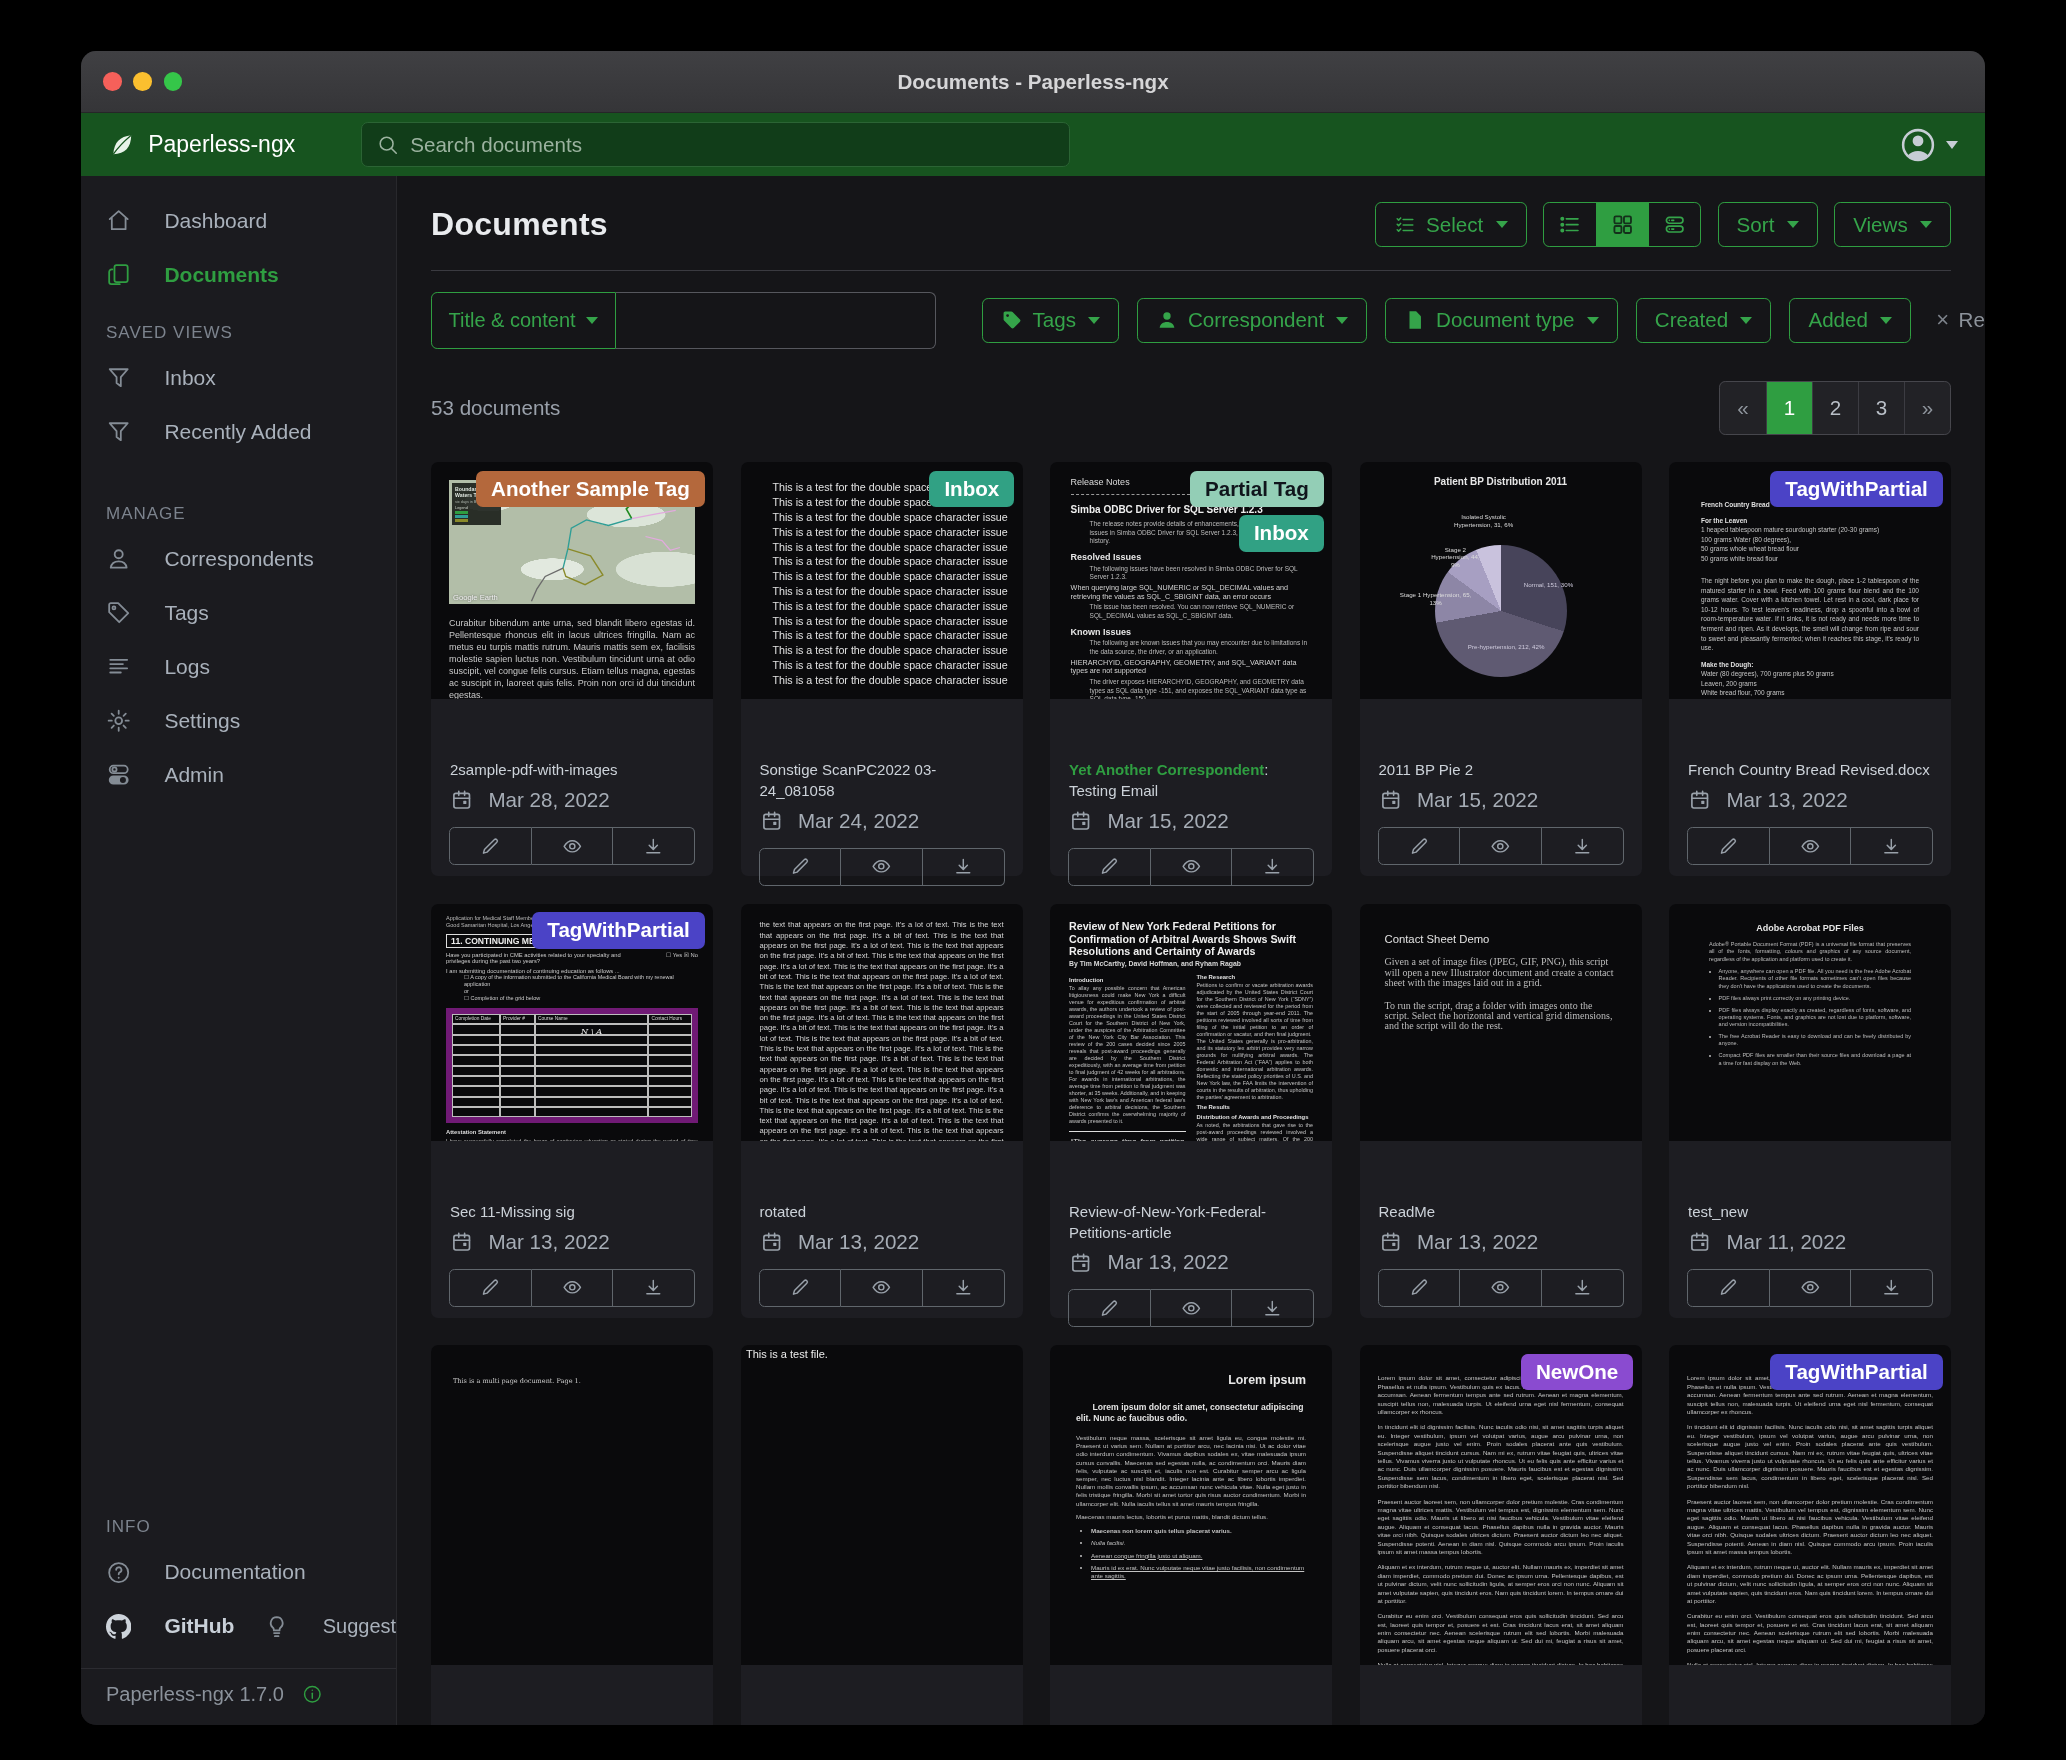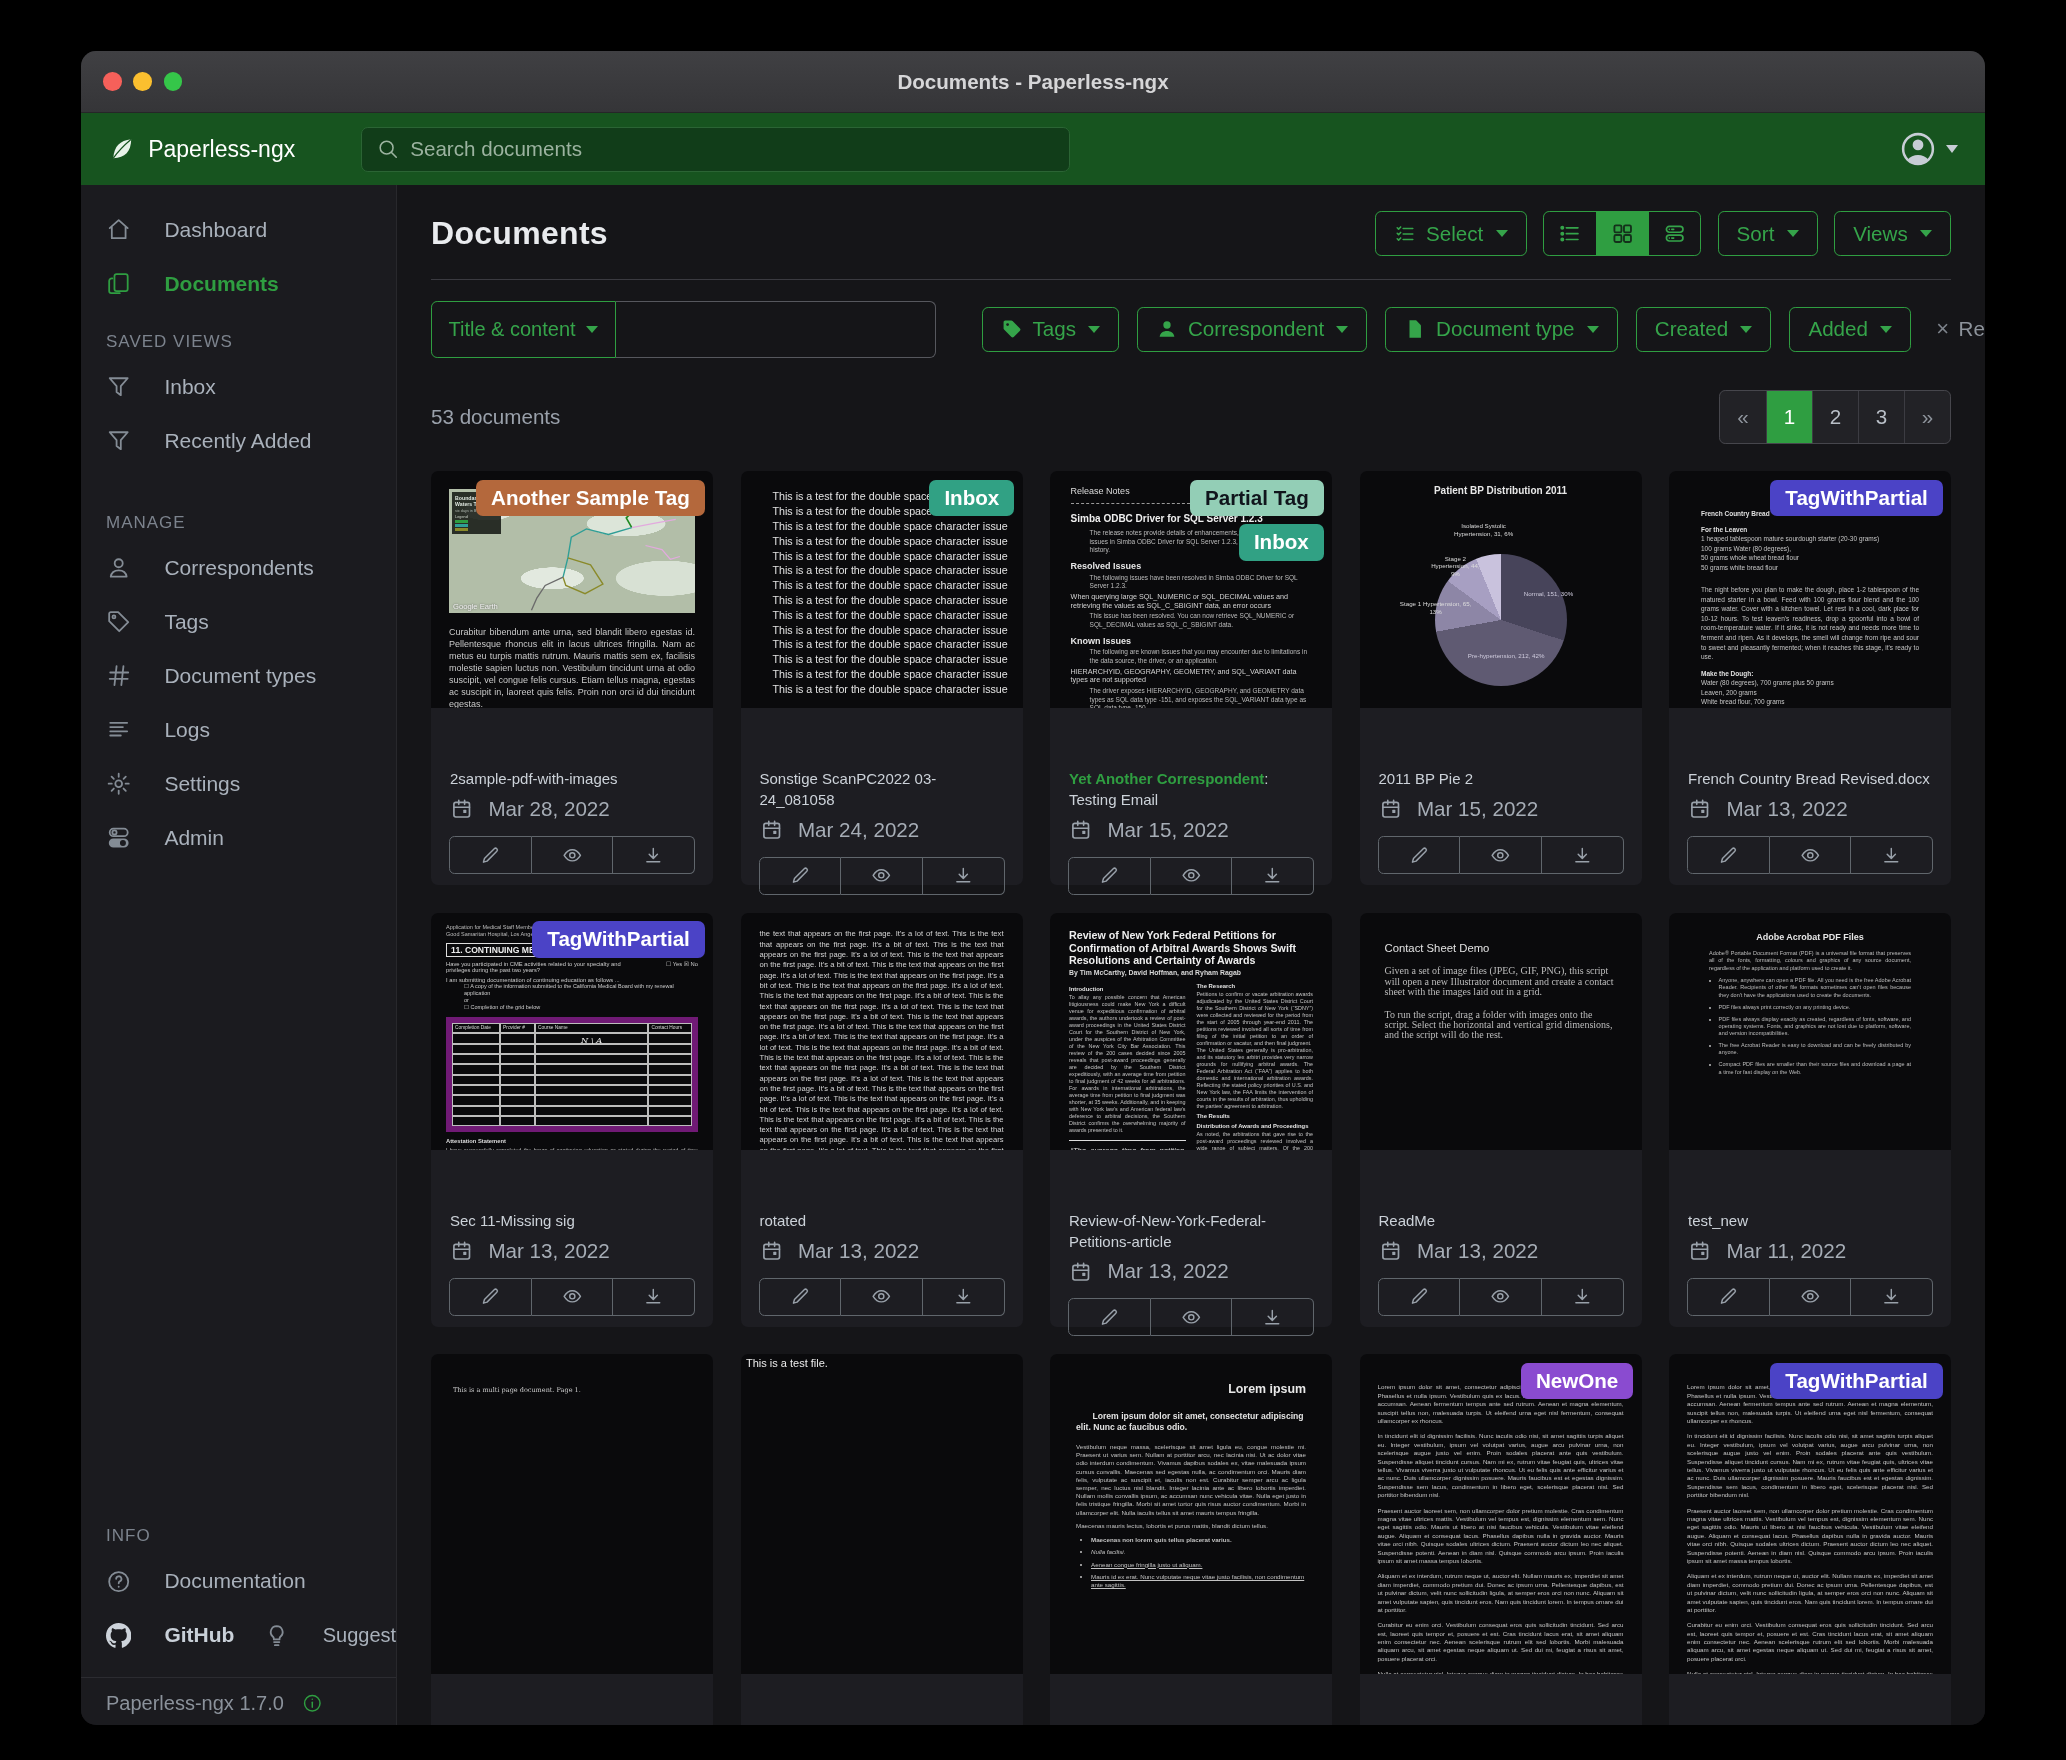--- a/index.html
+++ b/index.html
@@ -7,21 +7,21 @@
   .window { position:absolute; left:81px; top:51px; width:1904px; height:1674px; border-radius:15px; overflow:hidden; background:#151518; box-shadow:0 20.6px 62px rgba(0,0,0,.8); }
 
   
   .titlebar { height:62px; background:linear-gradient(#404043,#353538); display:flex; align-items:center; position:relative; border-bottom:0.7px solid #262628; }
   .traffic { display:flex; gap:11.7px; margin-left:22px; }
   .tl { width:18.6px; height:18.6px; border-radius:50%; display:inline-block; }
   .tl.red{background:#f6605a;} .tl.yellow{background:#fbbf2f;} .tl.green{background:#35c649;}
   .wtitle { position:absolute; left:0; right:0; text-align:center; font-size:20.6px; font-weight:700; color:#d6d6d8; }
 
   
-  .navbar { height:72px; background:#17541f; display:flex; align-items:center; padding:0 27.5px; }
+  .navbar { height:63px; background:#17541f; display:flex; align-items:center; padding:0 27.5px; }
   .brand { display:flex; align-items:center; gap:13.7px; color:#fff; font-size:23px; cursor:pointer; }
   .brand .ic { width:26px; height:26px; color:#e8f3e9; }
   .search { margin-left:66px; width:709px; height:45px; background:#113d19; border:1.4px solid #2b6434; border-radius:6.9px; display:flex; align-items:center; padding:0 15px; gap:11px; }
   .search .ic { width:22px; height:22px; color:#9cb3a0; flex:0 0 auto; }
   .search input { flex:1; background:transparent; border:none; outline:none; color:#dfe8e0; font-size:20.6px; font-family:"Liberation Sans",sans-serif; }
   .search input::placeholder { color:#9cb3a0; }
   .user { margin-left:auto; display:flex; align-items:center; gap:8.2px; color:#c7cdd5; cursor:pointer; }
   .user .ic { width:38px; height:38px; }
   .caret { width:0; height:0; border-left:6.9px solid transparent; border-right:6.9px solid transparent; border-top:8.2px solid #c7cdd5; }
 
@@ -272,28 +272,20 @@
               <svg viewBox="0 0 24 24" fill="none" stroke="currentColor" stroke-width="1.7" stroke-linecap="round" stroke-linejoin="round">
                 <path d="M3 11.5V4.5c0-.8.7-1.5 1.5-1.5h7l9.5 9.5-8.5 8.5z"></path>
                 <circle cx="7.5" cy="7.5" r="1.4"></circle>
               </svg>
             </span>
             <span>Tags</span>
           </div>
           <div class="side-item">
             <span class="ic">
               <svg viewBox="0 0 24 24" fill="none" stroke="currentColor" stroke-width="1.7" stroke-linecap="round" stroke-linejoin="round">
-                <path d="M10 3 8 21M16.5 3l-2 18M4 9h17M3.5 15h17"></path>
-              </svg>
-            </span>
-            <span>Document types</span>
-          </div>
-          <div class="side-item">
-            <span class="ic">
-              <svg viewBox="0 0 24 24" fill="none" stroke="currentColor" stroke-width="1.7" stroke-linecap="round" stroke-linejoin="round">
                 <path d="M4 5.5h16M4 9.5h12M4 13.5h16M4 17.5h10"></path>
               </svg>
             </span>
             <span>Logs</span>
           </div>
           <div class="side-item">
             <span class="ic">
               <svg viewBox="0 0 24 24" fill="none" stroke="currentColor" stroke-width="1.7" stroke-linecap="round" stroke-linejoin="round">
                 <circle cx="12" cy="12" r="3.2"></circle>
                 <path d="M12 2.5v3M12 18.5v3M2.5 12h3M18.5 12h3M5.3 5.3l2.1 2.1M16.6 16.6l2.1 2.1M18.7 5.3l-2.1 2.1M7.4 16.6l-2.1 2.1"></path>

